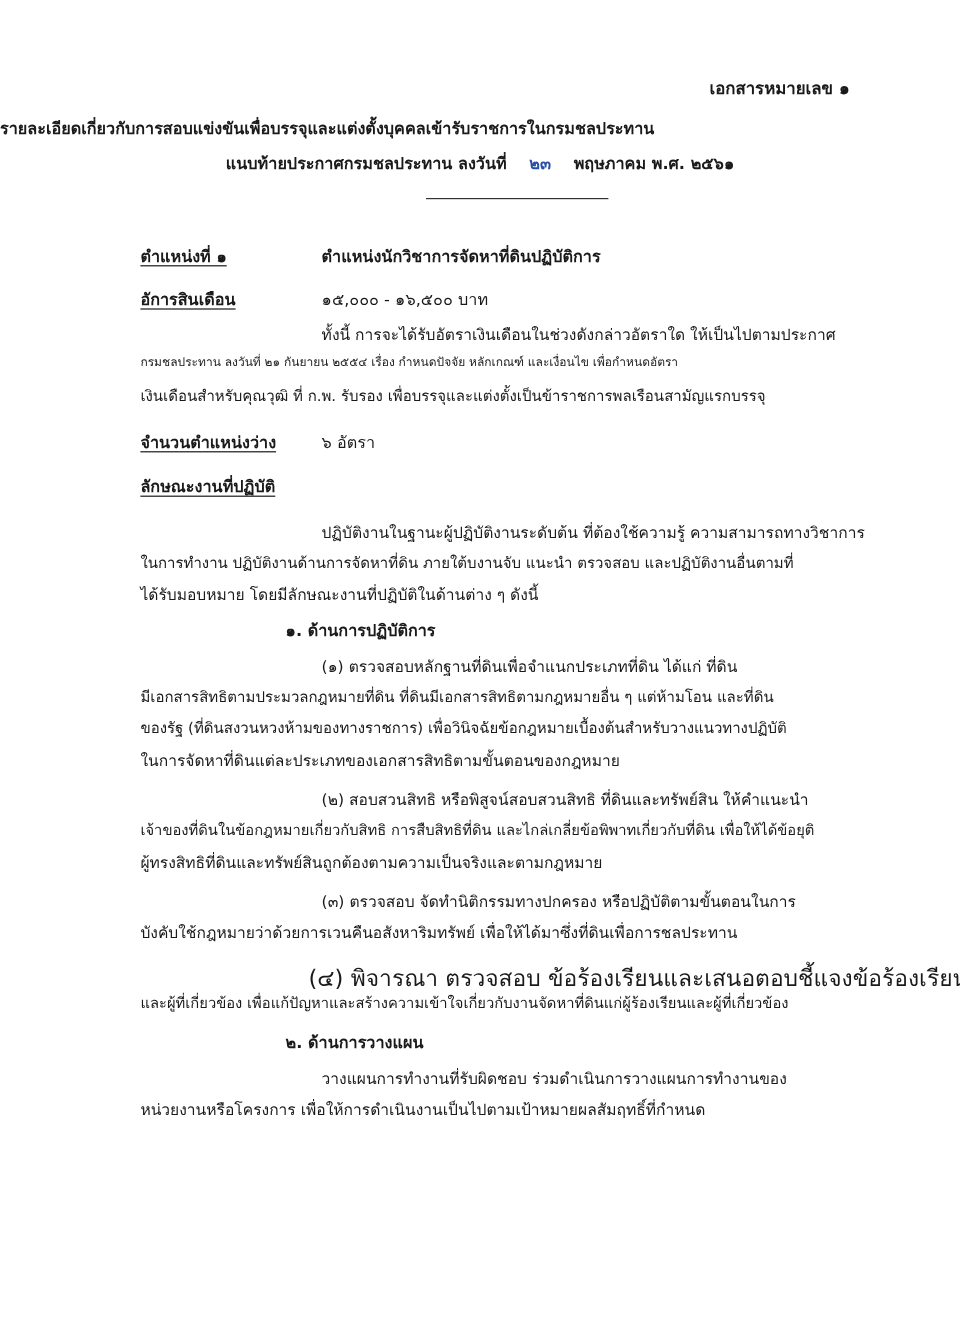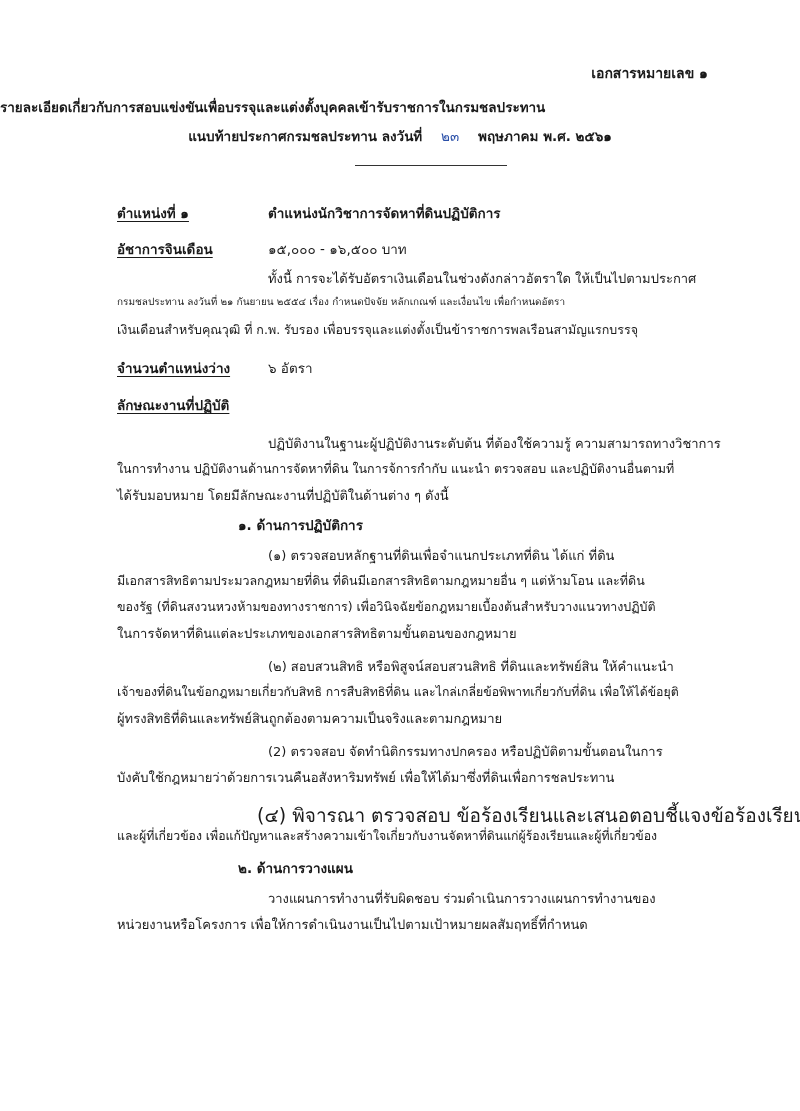--- a/index.html
+++ b/index.html
@@ -4,65 +4,65 @@
   <style>
     html, body { margin: 0; padding: 0; background: #ffffff; }
     body {
       width: 800px; height: 1111px; position: relative; overflow: hidden;
       font-family: "DejaVu Sans", "Liberation Sans", sans-serif;
       color: #1a1a1a; font-size: 13.5px;
     }
     .abs { position: absolute; white-space: nowrap; }
     .bold { font-weight: bold; }
     .u { text-decoration: underline; text-underline-offset: 3px; }
-    .blue { color: #2a4fa8; font-weight: normal; }
+    .blue { color: #2a4fa8; font-weight: bold; }
     .rule { position: absolute; height: 1px; background: #333; }
     .line { position: absolute; left: 117px; white-space: nowrap; }
   </style>
 </head>
 <body>
 
 <div class="abs bold" style="top:62px; right:92px; font-size:14px;">เอกสารหมายเลข ๑</div>
 <div class="abs bold" style="top:96px; left:0; width:800px; text-align:left; font-size:13.5px;">รายละเอียดเกี่ยวกับการสอบแข่งขันเพื่อบรรจุและแต่งตั้งบุคคลเข้ารับราชการในกรมชลประทาน</div>
 <div class="abs bold" style="top:125px; left:0; width:800px; text-align:center; font-size:13.5px;">
   <span>แนบท้ายประกาศกรมชลประทาน ลงวันที่</span>&nbsp;&nbsp;&nbsp;
   <span class="blue">๒๓</span>&nbsp;&nbsp;&nbsp;
   <span>พฤษภาคม  พ.ศ. ๒๕๖๑</span>
 </div>
 <div class="rule" style="top:165px; left:355px; width:152px;"></div>
 
 <div class="abs bold u" style="top:202px; left:117px;">ตำแหน่งที่  ๑</div>
 <div class="abs bold" style="top:202px; left:268px;">ตำแหน่งนักวิชาการจัดหาที่ดินปฏิบัติการ</div>
 
-<div class="abs bold u" style="top:238px; left:117px;">อัชาการจินเดือน</div>
+<div class="abs bold u" style="top:238px; left:117px;">อัการสินเดือน</div>
 <div class="abs" style="top:238px; left:268px;">๑๕,๐๐๐ - ๑๖,๕๐๐   บาท</div>
 <div class="abs" style="top:268px; left:268px; font-size:13px;">ทั้งนี้ การจะได้รับอัตราเงินเดือนในช่วงดังกล่าวอัตราใด ให้เป็นไปตามประกาศ</div>
 <div class="line" style="top:294px; font-size:10px;">กรมชลประทาน ลงวันที่ ๒๑ กันยายน ๒๕๕๔  เรื่อง กำหนดปัจจัย หลักเกณฑ์ และเงื่อนไข เพื่อกำหนดอัตรา</div>
 <div class="line" style="top:320px; font-size:12.5px;">เงินเดือนสำหรับคุณวุฒิ ที่ ก.พ. รับรอง เพื่อบรรจุและแต่งตั้งเป็นข้าราชการพลเรือนสามัญแรกบรรจุ</div>
 
 <div class="abs bold u" style="top:357px; left:117px;">จำนวนตำแหน่งว่าง</div>
 <div class="abs" style="top:357px; left:268px;">๖  อัตรา</div>
 
 <div class="abs bold u" style="top:394px; left:117px;">ลักษณะงานที่ปฏิบัติ</div>
 <div class="abs" style="top:433px; left:268px; font-size:13px;">ปฏิบัติงานในฐานะผู้ปฏิบัติงานระดับต้น ที่ต้องใช้ความรู้ ความสามารถทางวิชาการ</div>
-<div class="line" style="top:459px; font-size:12.5px;">ในการทำงาน ปฏิบัติงานด้านการจัดหาที่ดิน ในการจ้การกำกับ แนะนำ ตรวจสอบ และปฏิบัติงานอื่นตามที่</div>
+<div class="line" style="top:459px; font-size:12.5px;">ในการทำงาน ปฏิบัติงานด้านการจัดหาที่ดิน ภายใต้บงานจับ แนะนำ ตรวจสอบ และปฏิบัติงานอื่นตามที่</div>
 <div class="line" style="top:485px; font-size:13px;">ได้รับมอบหมาย โดยมีลักษณะงานที่ปฏิบัติในด้านต่าง ๆ ดังนี้</div>
 
 <div class="abs bold" style="top:514px; left:238px;text-align:center;">๑.   ด้านการปฏิบัติการ</div>
 
 <div class="abs" style="top:545px; left:268px; font-size:13px;">(๑)  ตรวจสอบหลักฐานที่ดินเพื่อจำแนกประเภทที่ดิน ได้แก่ ที่ดิน</div>
 <div class="line" style="top:571px; font-size:12.5px;">มีเอกสารสิทธิตามประมวลกฎหมายที่ดิน ที่ดินมีเอกสารสิทธิตามกฎหมายอื่น ๆ แต่ห้ามโอน และที่ดิน</div>
 <div class="line" style="top:597px; font-size:12.5px;">ของรัฐ (ที่ดินสงวนหวงห้ามของทางราชการ) เพื่อวินิจฉัยข้อกฎหมายเบื้องต้นสำหรับวางแนวทางปฏิบัติ</div>
 <div class="line" style="top:623px; font-size:13px;">ในการจัดหาที่ดินแต่ละประเภทของเอกสารสิทธิตามขั้นตอนของกฎหมาย</div>
 
 <div class="abs" style="top:656px; left:268px; font-size:13px;">(๒)  สอบสวนสิทธิ หรือพิสูจน์สอบสวนสิทธิ ที่ดินและทรัพย์สิน ให้คำแนะนำ</div>
 <div class="line" style="top:682px; font-size:12.3px;">เจ้าของที่ดินในข้อกฎหมายเกี่ยวกับสิทธิ การสืบสิทธิที่ดิน และไกล่เกลี่ยข้อพิพาทเกี่ยวกับที่ดิน เพื่อให้ได้ข้อยุติ</div>
 <div class="line" style="top:708px; font-size:13px;">ผู้ทรงสิทธิที่ดินและทรัพย์สินถูกต้องตามความเป็นจริงและตามกฎหมาย</div>
 
-<div class="abs" style="top:741px; left:268px; font-size:13px;">(2)  ตรวจสอบ จัดทำนิติกรรมทางปกครอง หรือปฏิบัติตามขั้นตอนในการ</div>
+<div class="abs" style="top:741px; left:268px; font-size:13px;">(๓)  ตรวจสอบ จัดทำนิติกรรมทางปกครอง หรือปฏิบัติตามขั้นตอนในการ</div>
 <div class="line" style="top:767px; font-size:13px;text-align:right;">บังคับใช้กฎหมายว่าด้วยการเวนคืนอสังหาริมทรัพย์ เพื่อให้ได้มาซึ่งที่ดินเพื่อการชลประทาน</div>
 
 <div class="abs" style="top:800px; left:257px; font-size:19px;">(๔)  พิจารณา ตรวจสอบ ข้อร้องเรียนและเสนอตอบชี้แจงข้อร้องเรียนต่อผู้ร้อง</div>
 <div class="line" style="top:826px; font-size:12.3px;">และผู้ที่เกี่ยวข้อง เพื่อแก้ปัญหาและสร้างความเข้าใจเกี่ยวกับงานจัดหาที่ดินแก่ผู้ร้องเรียนและผู้ที่เกี่ยวข้อง</div>
 
 <div class="abs bold" style="top:857px; left:238px;text-align:right;">๒.   ด้านการวางแผน</div>
 <div class="abs" style="top:888px; left:268px; font-size:13px;">วางแผนการทำงานที่รับผิดชอบ ร่วมดำเนินการวางแผนการทำงานของ</div>
 <div class="line" style="top:914px; font-size:13px;">หน่วยงานหรือโครงการ เพื่อให้การดำเนินงานเป็นไปตามเป้าหมายผลสัมฤทธิ์ที่กำหนด</div>
 
 </body></html>

